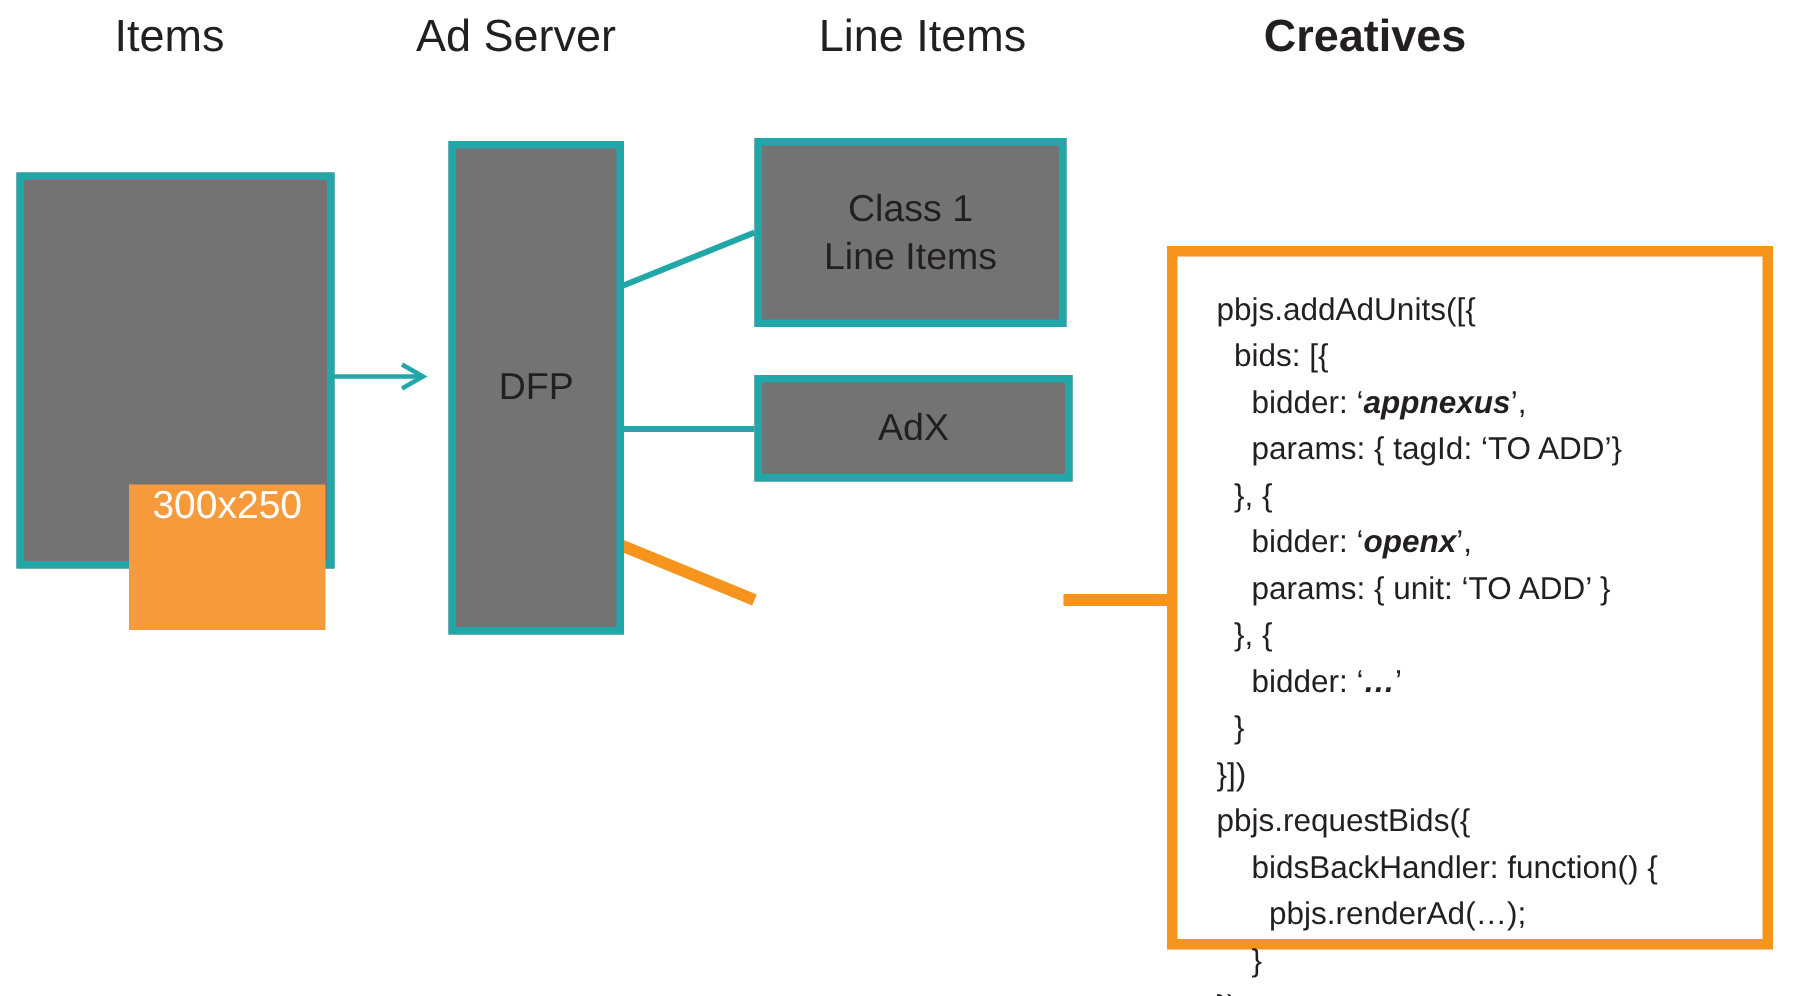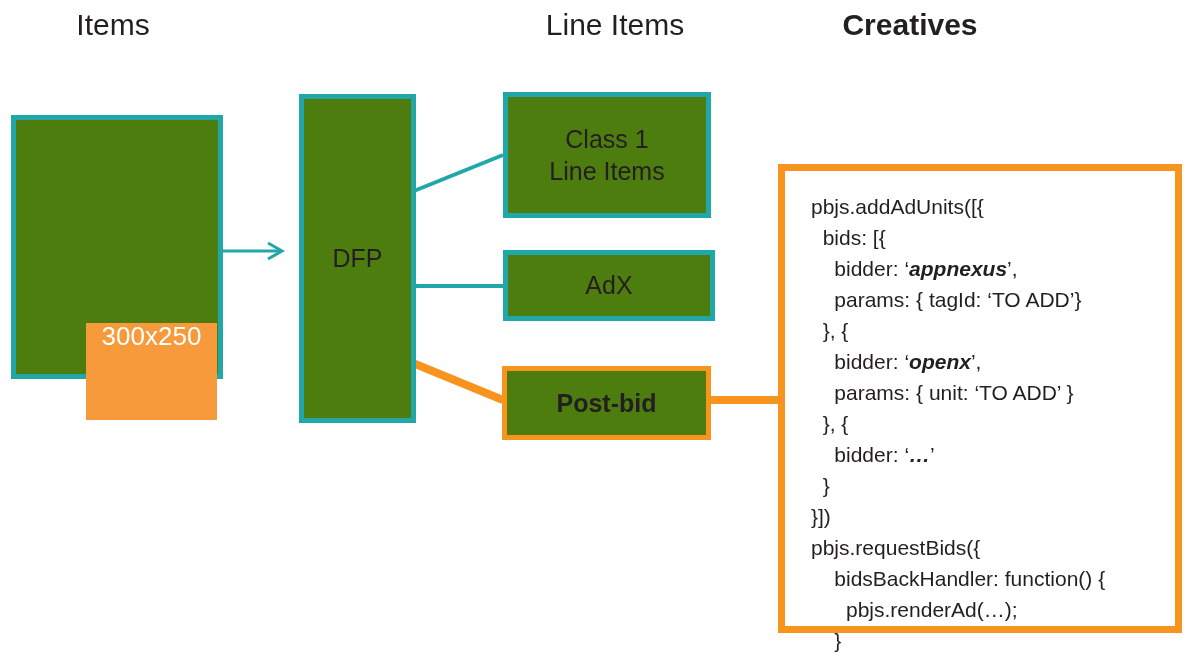--- a/index.html
+++ b/index.html
@@ -31,21 +31,21 @@
     letter-spacing: 0px;
   }
   #header-page      { left: 13px;  top: 8px;  width: 200px; }
   #header-adserver  { left: 244px; top: 8px;  width: 200px; }
   #header-lineitems { left: 515px; top: 8px;  width: 200px; }
   #header-creatives { left: 810px; top: 8px;  width: 200px; font-weight: bold; }
 
   .node-box {
     position: absolute;
     box-sizing: border-box;
-    background: #4d7c0f;
+    background: #737373;
     display: flex;
     align-items: center;
     justify-content: center;
     text-align: center;
   }
   .teal-box   { border: 5px solid #22a7a9; }
   .orange-box { border: 5px solid #f7941e; }
 
   #page-box {
     left: 11px; top: 115px;
@@ -116,20 +116,21 @@
     width: 1200px; height: 664px;
     pointer-events: none;
   }
 </style>
 </head>
 <body>
 
 <div id="diagram-root">
 
   <div class="column-header" id="header-page">Items</div>
+  <div class="column-header" id="header-adserver">Ad Server</div>
   <div class="column-header" id="header-lineitems">Line Items</div>
   <div class="column-header" id="header-creatives">Creatives</div>
 
   <svg id="connectors" viewBox="0 0 1200 664" width="1200" height="664">
 
     <g>
       <line x1="200" y1="251" x2="280" y2="251" stroke="#22a7a9" stroke-width="3"></line>
       <polyline points="268,243 282,251 268,259" fill="none" stroke="#22a7a9" stroke-width="3"></polyline>
     </g>
 
@@ -153,21 +154,18 @@
   </div>
 
   <div class="node-box teal-box" id="class1-box">
     <span id="class1-label">Class 1<br>Line Items</span>
   </div>
 
   <div class="node-box teal-box" id="adx-box">
     <span id="adx-label">AdX</span>
   </div>
 
-  <div class="node-box orange-box" id="postbid-box">
-    <span id="postbid-label">Post-bid</span>
-  </div>
 
   <div id="code-box">
     <div id="code-text"><div class="code-line">pbjs.addAdUnits([{</div><div class="code-line">  bids: [{</div><div class="code-line">    bidder: ‘<b>appnexus</b>’,</div><div class="code-line">    params: { tagId: ‘TO ADD’}</div><div class="code-line">  }, {</div><div class="code-line">    bidder: ‘<b>openx</b>’,</div><div class="code-line">    params: { unit: ‘TO ADD’ }</div><div class="code-line">  }, {</div><div class="code-line">    bidder: ‘<b>…</b>’</div><div class="code-line">  }</div><div class="code-line">}])</div><div class="code-line">pbjs.requestBids({</div><div class="code-line">    bidsBackHandler: function() {</div><div class="code-line">      pbjs.renderAd(…);</div><div class="code-line">    }</div><div class="code-line">});</div></div>
   </div>
 
 </div>
 
 </body></html>

